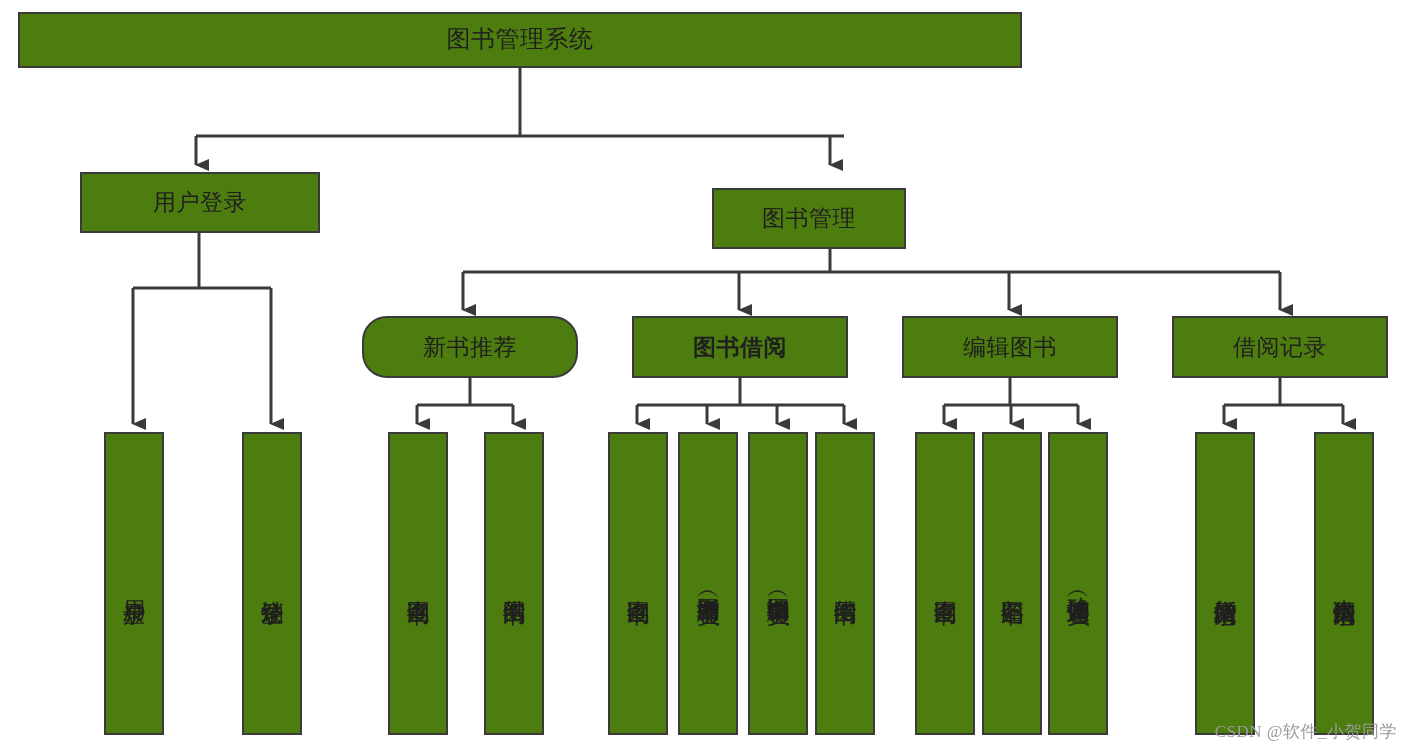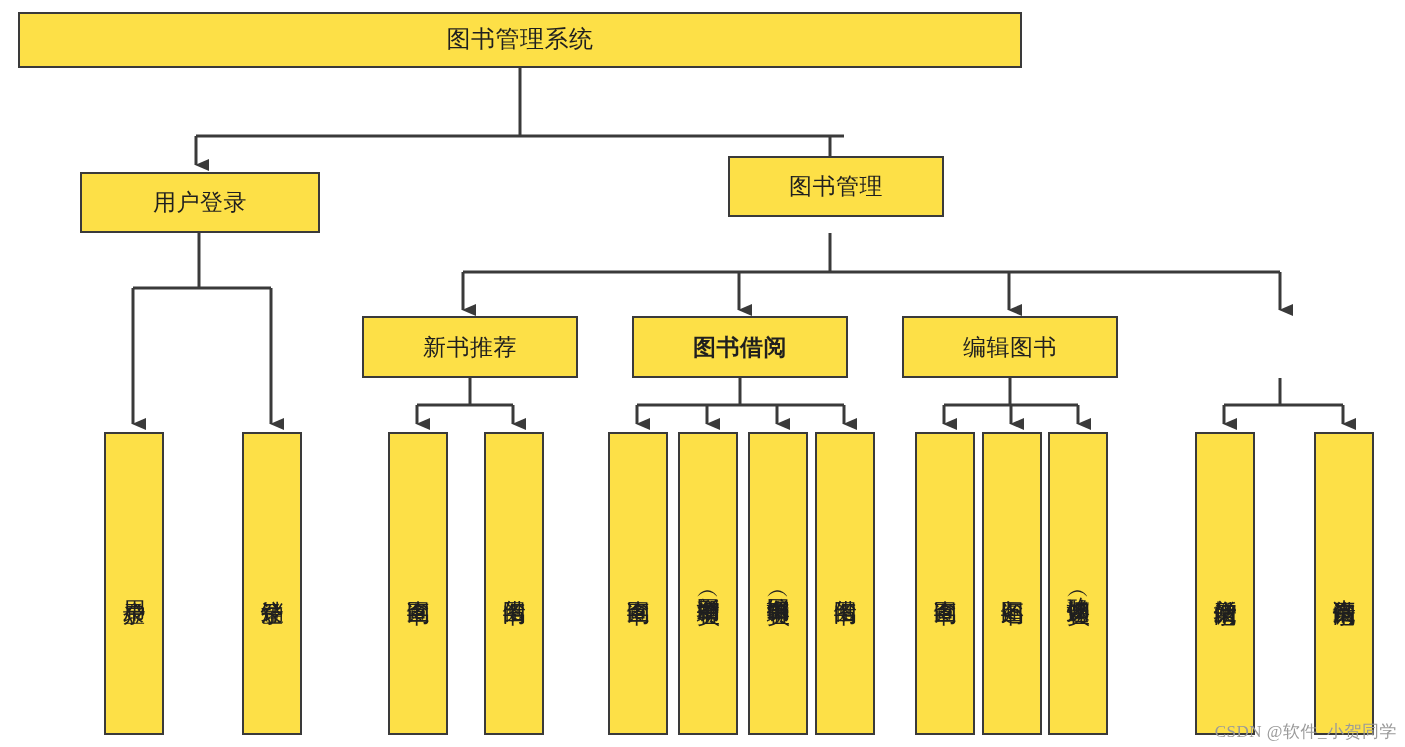--- a/index.html
+++ b/index.html
@@ -21,21 +21,21 @@
     position: absolute;
     left: 0;
     top: 0;
     width: 1405px;
     height: 747px;
     pointer-events: none;
   }
   .node {
     position: absolute;
     box-sizing: border-box;
-    background: #fde047;
+    background: #4d7c0f;
     border: 2.5px solid #3a3a3a;
     display: flex;
     align-items: center;
     justify-content: center;
     z-index: 2;
   }
   .node .label {
     font-size: 23px;
     color: #1f1f1f;
     line-height: 1.15;
@@ -128,33 +128,36 @@
     </g>
   </svg>
 
   <div class="node root" style="left:18px; top:12px; width:1004px; height:56px;">
     <span class="label">图书管理系统</span>
   </div>
 
   <div class="node" style="left:80px; top:172px; width:240px; height:61px;">
     <span class="label">用户登录</span>
   </div>
-  <div class="node" style="left:712px; top:156px; width:216px; height:61px;margin-left:16px;">
+  <div class="node" style="left:712px; top:188px; width:194px; height:61px;">
     <span class="label">图书管理</span>
   </div>
 
-  <div class="node" style="left:362px; top:316px; width:216px; height:62px;">
+  <div class="node" style="left:362px; top:316px; width:216px; height:62px;border-radius:25px;">
     <span class="label">新书推荐</span>
   </div>
   <div class="node" style="left:632px; top:316px; width:216px; height:62px;font-weight:bold;">
     <span class="label">图书借阅</span>
   </div>
   <div class="node" style="left:902px; top:316px; width:216px; height:62px;">
     <span class="label">编辑图书</span>
   </div>
+  <div class="node" style="left:1172px; top:316px; width:216px; height:62px;">
+    <span class="label">借阅记录</span>
+  </div>
 
   <div class="node vertical" style="left:104px; top:432px; width:60px; height:303px;">
     <span class="label">用户登录</span>
   </div>
   <div class="node vertical" style="left:242px; top:432px; width:60px; height:303px;">
     <span class="label">注销登录</span>
   </div>
 
   <div class="node vertical" style="left:388px; top:432px; width:60px; height:303px;">
     <span class="label">查询图书</span>

